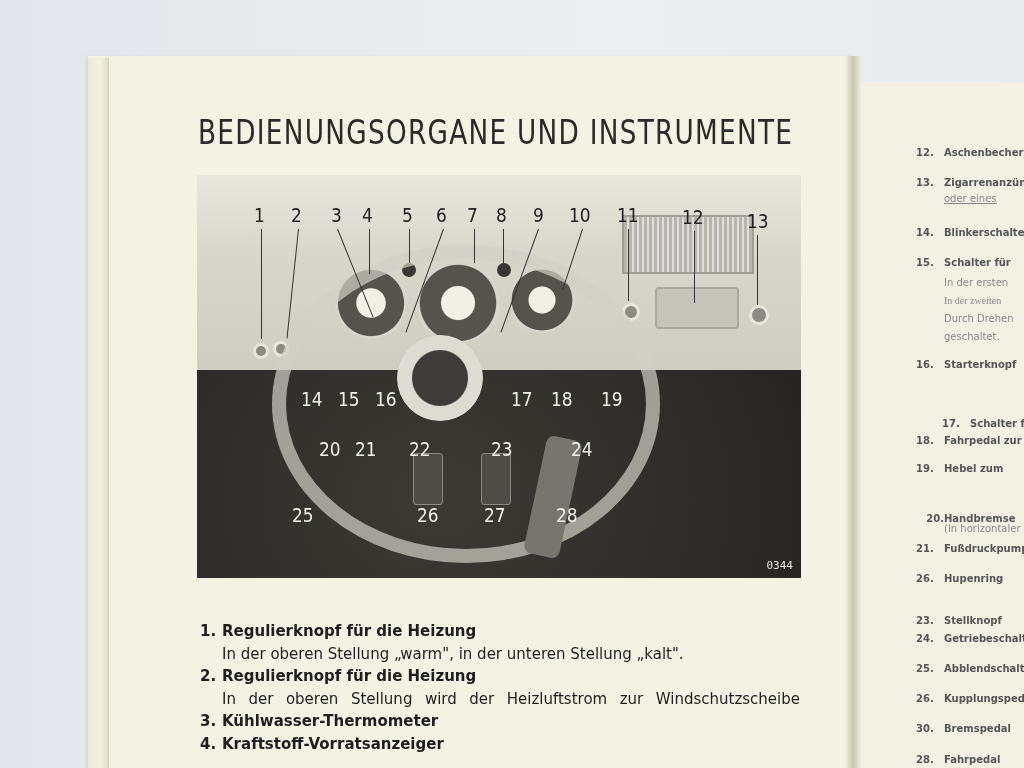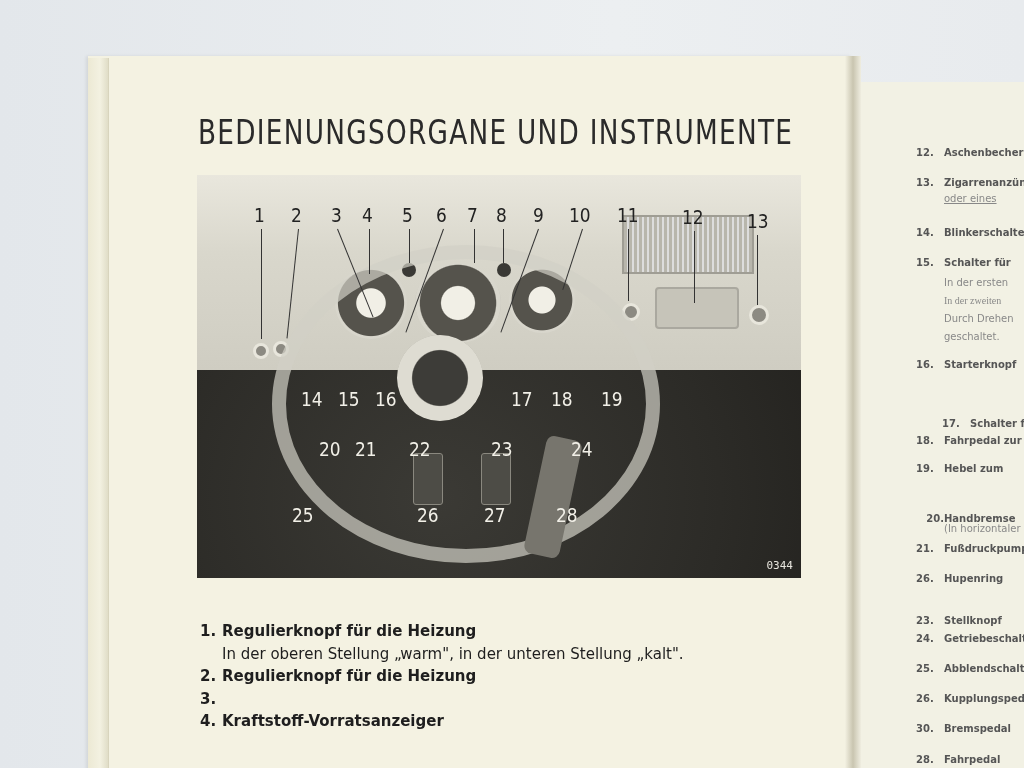--- a/index.html
+++ b/index.html
@@ -121,22 +121,24 @@
 <div class="legend">
   <div class="item">
     <span class="num">1.</span>
     <span class="head">Regulierknopf für die Heizung</span>
   </div>
   <div class="desc">In der oberen Stellung „warm", in der unteren Stellung „kalt".</div>
   <div class="item">
     <span class="num">2.</span>
     <span class="head">Regulierknopf für die Heizung</span>
   </div>
+  <div class="desc spread">In der oberen Stellung wird der Heizluftstrom zur Windschutzscheibe</div>
   <div class="item">
     <span class="num">3.</span>
+    <span class="head">Kühlwasser-Thermometer</span>
   </div>
   <div class="item">
     <span class="num">4.</span>
     <span class="head">Kraftstoff-Vorratsanzeiger</span>
   </div>
 </div>
 
 <div class="right-list">
   <div class="row" style="top:0px;"><span class="rn">12.</span><span class="rt">Aschenbecher</span></div>
   <div class="row" style="top:30px;"><span class="rn">13.</span><span class="rt">Zigarrenanzünder</span></div>

